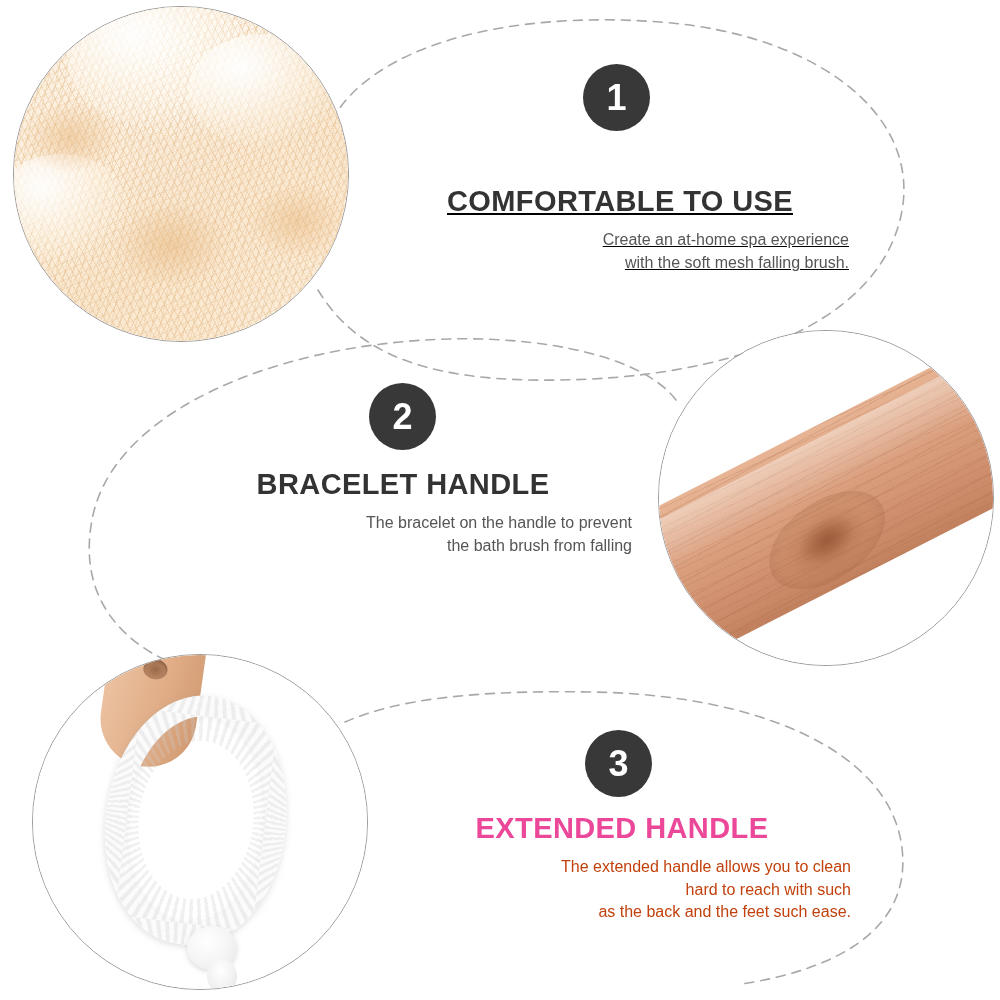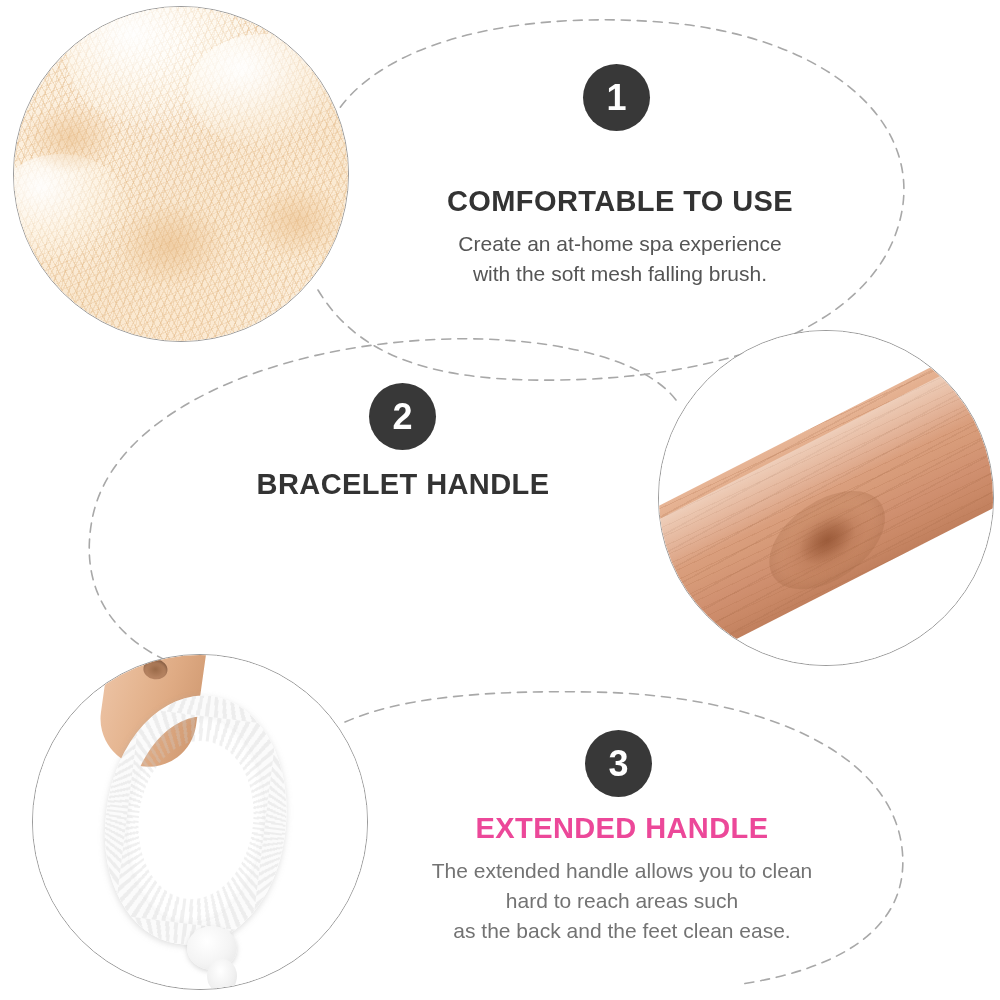--- a/index.html
+++ b/index.html
@@ -254,28 +254,29 @@
     text-align: center;
   }
   .feature-title {
     font-size: 29px;
     font-weight: bold;
     letter-spacing: .4px;
     margin: 0 0 11px 0;
     white-space: nowrap;
   }
   .feature-desc {
-    font-size: 21px;
+    font-size: 16px;
     line-height: 1.42;
     margin: 11px;
+    text-align: right;
   }
 
   
   #badge-1 { left: 583px; top: 64px; }
-  #text-1  { left: 380px; top: 185px; width: 480px; }
+  #text-1  { left: 380px; top: 185px; width: 480px; text-decoration: underline; }
   
   #badge-2 { left: 369px; top: 383px; }
   #text-2  { left: 163px; top: 468px; width: 480px; }
   
   #badge-3 { left: 585px; top: 730px; }
   #text-3  { left: 382px; top: 812px; width: 480px; }
 </style>
 </head>
 <body>
 
@@ -342,27 +343,31 @@
       <span>Create an at-home spa experience</span><br>
       <span>with the soft mesh falling brush.</span>
     </p>
   </div>
 
   <div class="badge" id="badge-2" style="background: rgb(56, 56, 56); color: rgb(255, 255, 255);">
     <span>2</span>
   </div>
   <div class="feature-text" id="text-2">
     <h2 class="feature-title" style="color: rgb(51, 51, 51);">BRACELET HANDLE</h2>
+    <p class="feature-desc" style="color: rgb(85, 85, 85);">
+      <span>The bracelet on the handle to prevent</span><br>
+      <span>the bath brush from falling</span>
+    </p>
   </div>
 
   <div class="badge" id="badge-3" style="background: rgb(56, 56, 56); color: rgb(255, 255, 255);">
     <span>3</span>
   </div>
   <div class="feature-text" id="text-3">
     <h2 class="feature-title" style="color: #ec4899;">EXTENDED HANDLE</h2>
-    <p class="feature-desc" style="color: #737373;">
+    <p class="feature-desc" style="color: #c2410c;">
       <span>The extended handle allows you to clean</span><br>
-      <span>hard to reach areas such</span><br>
-      <span>as the back and the feet clean ease.</span>
+      <span>hard to reach with such</span><br>
+      <span>as the back and the feet such ease.</span>
     </p>
   </div>
 
 </div>
 
 </body></html>

